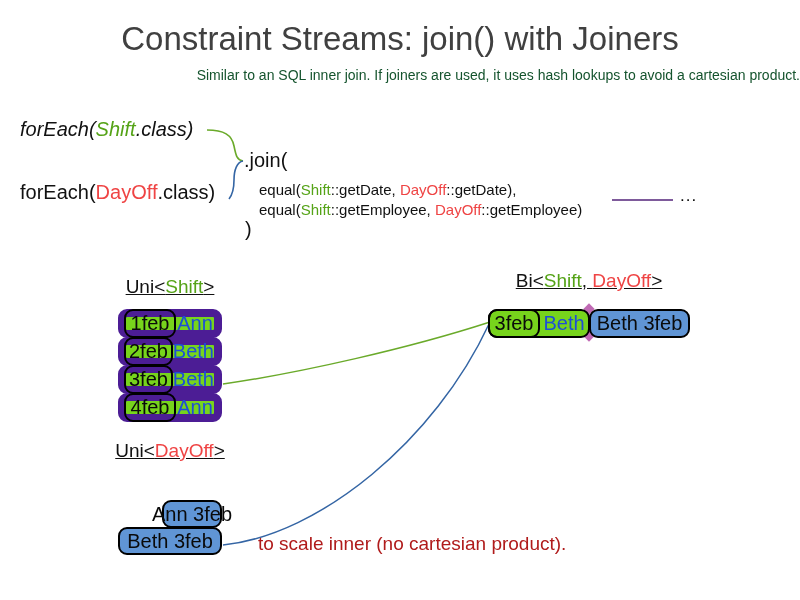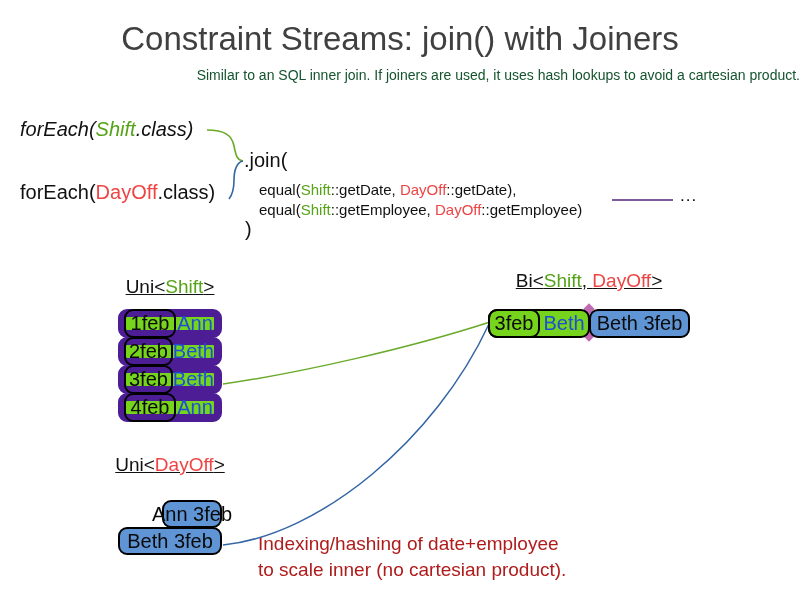--- a/index.html
+++ b/index.html
@@ -27,21 +27,21 @@
   .joiner-line { left:612px; top:199px; width:61px; height:0; border-top:2px solid #7e5a9b; }
   .dots { left:680px; top:186px; font-size:17px; letter-spacing:1px; color:#0a0a0a; }
 
   
   .connectors { position:absolute; left:0; top:0; z-index:1; }
 
   
   .stream-label { font-size:19px; text-align:center;text-decoration:underline; }
   .uni-shift-label  { left:108px; top:276px; width:124px; }
   .bi-label         { left:478px; top:270px; width:222px; }
-  .uni-dayoff-label { left:108px; top:454px; width:124px; }
+  .uni-dayoff-label { left:108px; top:440px; width:124px; }
 
   
   .shift-table { left:118px; top:309px; width:104px; z-index:2; }
   .srow {
     box-sizing:border-box; height:29px; margin-bottom:0px; margin-top:-1px;
     background:#77d41c; border:8px solid #4c1d95; border-radius:9px;
     display:flex; align-items:center;
   }
   .srow:first-child { margin-top:0; }
   .date-cell {
@@ -146,17 +146,16 @@
   <div class="abs bi-blue">Beth 3feb</div>
 
   <div class="abs stream-label uni-dayoff-label"><span>Uni&lt;</span><span class="t-blue">DayOff</span><span>&gt;</span></div>
 
   <div class="abs dayoff-table">
     <div class="drow">Ann 3feb</div>
     <div class="drow">Beth 3feb</div>
   </div>
 
   <div class="abs note">
-    <div>Indexing/hashing of date+employee</div>
     <div>to scale inner (no cartesian product).</div>
   </div>
 
 </div>
 
 </body></html>

